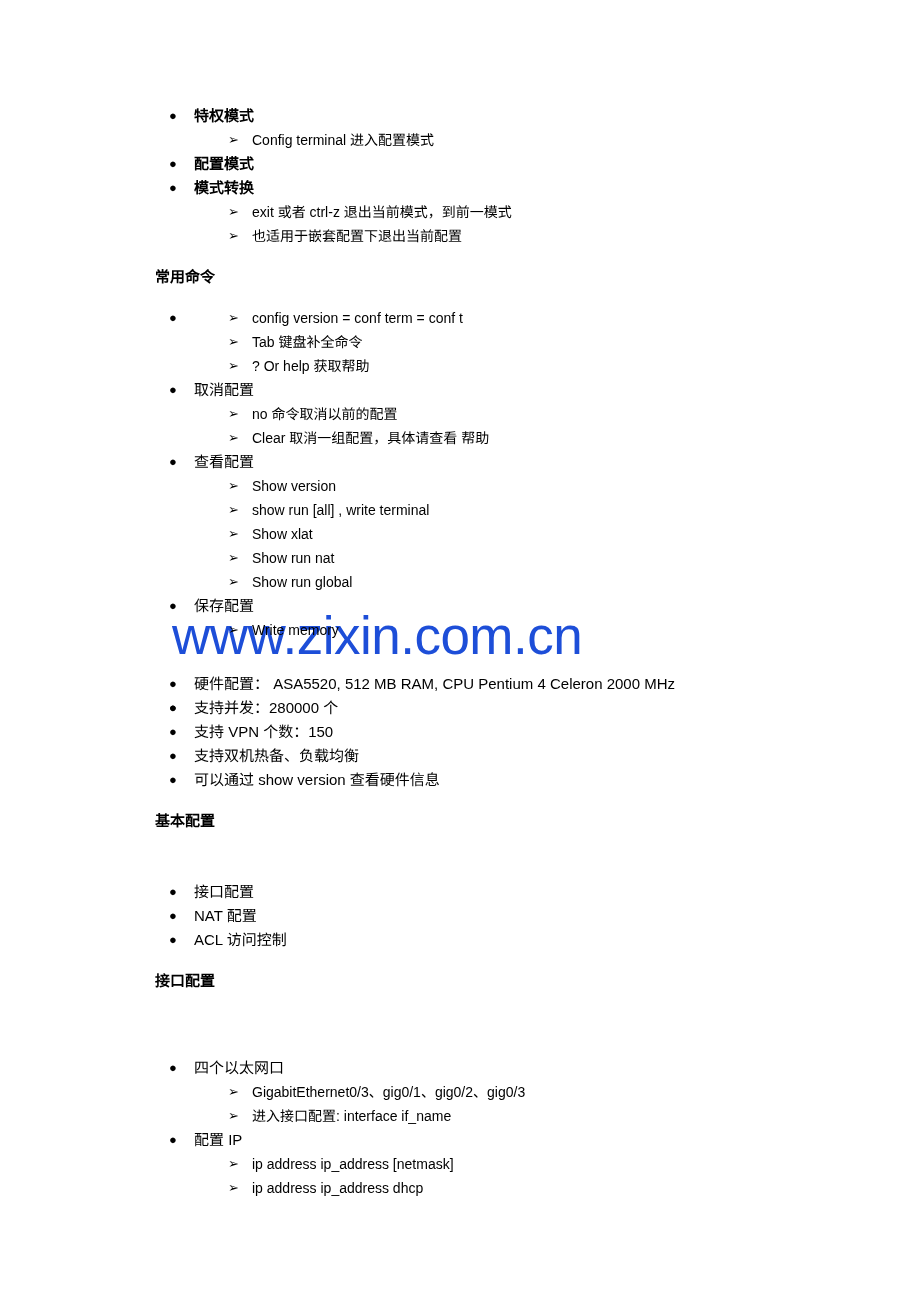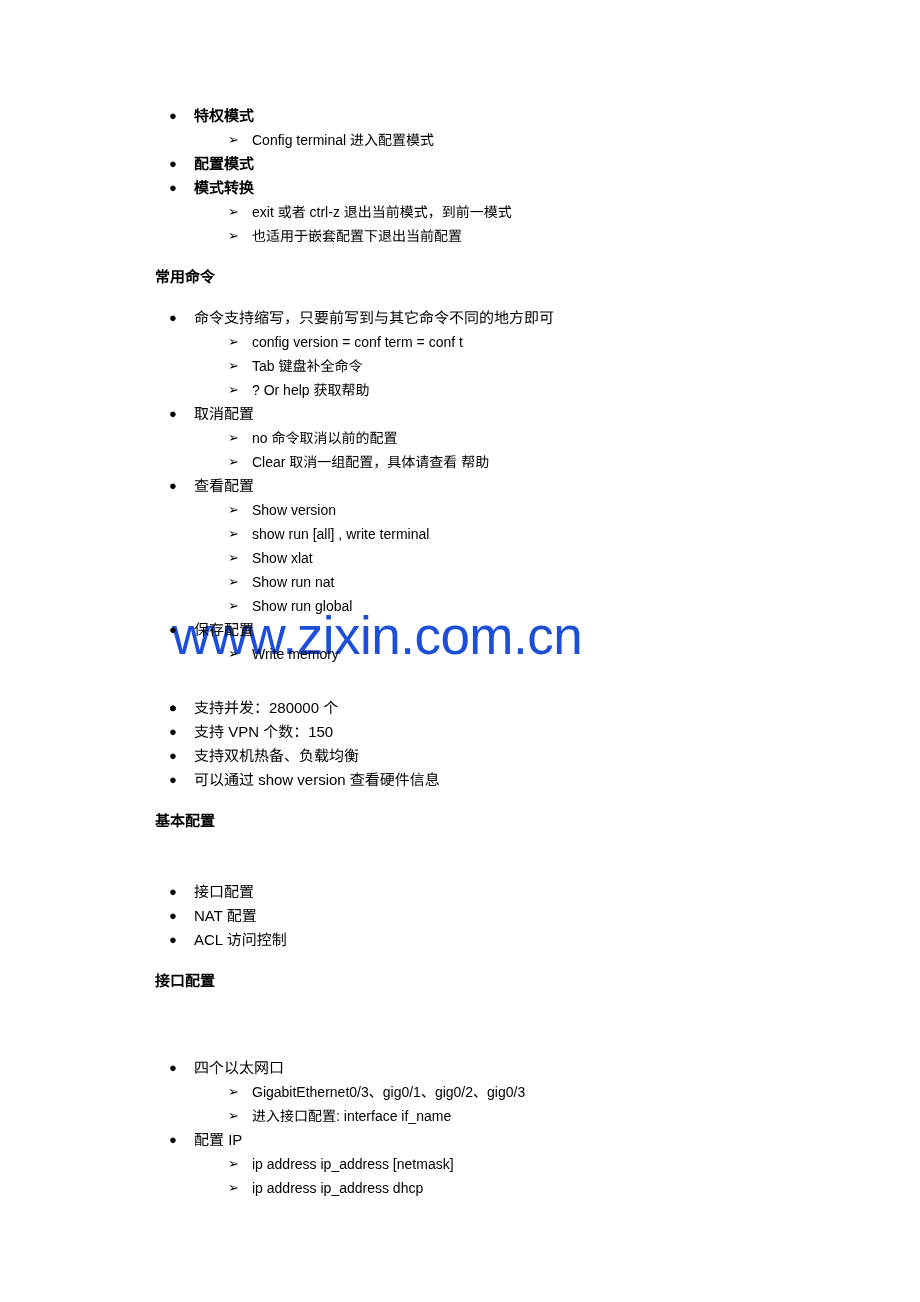--- a/index.html
+++ b/index.html
@@ -117,37 +117,37 @@
   </div>
 
   <div class="content" id="content">
       <div class="lvl1 bold"><span class="marker">●</span><span class="label">特权模式</span></div>
       <div class="lvl2"><span class="marker">➢</span><span class="label">Config terminal  进入配置模式</span></div>
       <div class="lvl1 bold"><span class="marker">●</span><span class="label">配置模式</span></div>
       <div class="lvl1 bold"><span class="marker">●</span><span class="label">模式转换</span></div>
       <div class="lvl2"><span class="marker">➢</span><span class="label">exit 或者 ctrl-z 退出当前模式，到前一模式</span></div>
       <div class="lvl2"><span class="marker">➢</span><span class="label">也适用于嵌套配置下退出当前配置</span></div>
       <div class="heading">常用命令</div>
-      <div class="lvl1"><span class="marker">●</span><span class="label">命令支持缩写，只要前写到与其它命令不同的地方即可</span></div>
+      <div class="lvl1"><span class="marker">●</span></div>
       <div class="lvl2"><span class="marker">➢</span><span class="label">config version = conf term = conf t</span></div>
       <div class="lvl2"><span class="marker">➢</span><span class="label">Tab 键盘补全命令</span></div>
       <div class="lvl2"><span class="marker">➢</span><span class="label">?   Or help 获取帮助</span></div>
       <div class="lvl1"><span class="marker">●</span><span class="label">取消配置</span></div>
       <div class="lvl2"><span class="marker">➢</span><span class="label">no  命令取消以前的配置</span></div>
       <div class="lvl2"><span class="marker">➢</span><span class="label">Clear 取消一组配置，具体请查看 帮助</span></div>
       <div class="lvl1"><span class="marker">●</span><span class="label">查看配置</span></div>
       <div class="lvl2"><span class="marker">➢</span><span class="label">Show version</span></div>
       <div class="lvl2"><span class="marker">➢</span><span class="label">show run [all] , write terminal</span></div>
       <div class="lvl2"><span class="marker">➢</span><span class="label">Show xlat</span></div>
       <div class="lvl2"><span class="marker">➢</span><span class="label">Show run nat</span></div>
       <div class="lvl2"><span class="marker">➢</span><span class="label">Show run global</span></div>
       <div class="lvl1"><span class="marker">●</span><span class="label">保存配置</span></div>
       <div class="lvl2"><span class="marker">➢</span><span class="label">Write memory</span></div>
       <div class="spacer-30"></div>
-      <div class="lvl1"><span class="marker">●</span></div>
+      <div class="lvl1"><span class="marker">●</span><span class="label">硬件配置：  ASA5520, 512 MB RAM, CPU Pentium 4 Celeron 2000 MHz</span></div>
       <div class="lvl1"><span class="marker">●</span></div>
       <div class="lvl1"><span class="marker">●</span><span class="label">支持并发：280000 个</span></div>
       <div class="lvl1"><span class="marker">●</span><span class="label">支持 VPN 个数：150</span></div>
       <div class="lvl1"><span class="marker">●</span><span class="label">支持双机热备、负载均衡</span></div>
       <div class="lvl1"><span class="marker">●</span><span class="label">可以通过 show version 查看硬件信息</span></div>
       <div class="heading">基本配置</div>
       <div class="spacer-30"></div>
       <div class="lvl1"><span class="marker">●</span><span class="label">接口配置</span></div>
       <div class="lvl1"><span class="marker">●</span><span class="label">NAT 配置</span></div>
       <div class="lvl1"><span class="marker">●</span><span class="label">ACL 访问控制</span></div>

